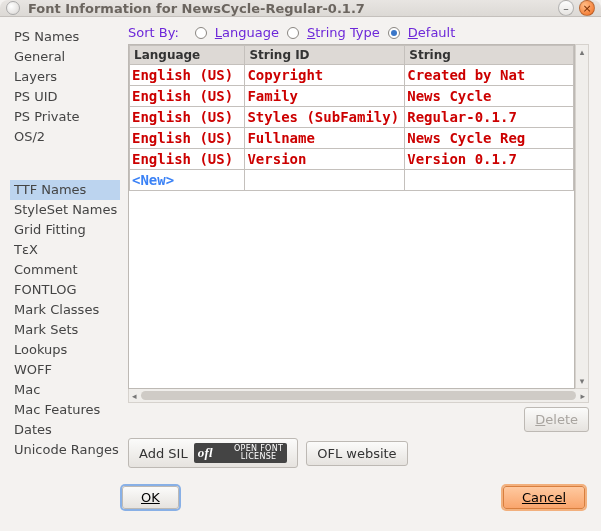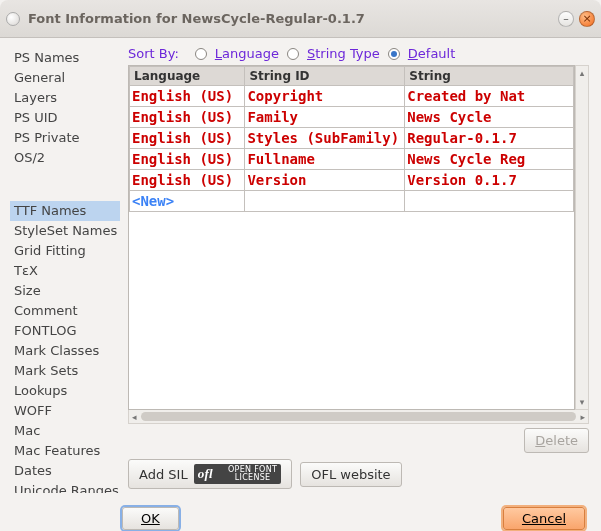--- a/index.html
+++ b/index.html
@@ -1,17 +1,17 @@
 <!DOCTYPE html>
 <html><head>
 <meta charset="utf-8">
 <style>
 * { box-sizing: border-box; margin: 0; padding: 0; }
 body { font-family: "DejaVu Sans", sans-serif; font-size: 12px; background: #f4f2f0; width: 601px; height: 531px; overflow: hidden; }
-.titlebar { height: 38px; background: linear-gradient(#e8e5e2, #dcd9d5); display: flex; align-items: center; padding: 8px 6px; border-bottom: 1px solid #c4c0bc; border-radius: 8px 8px 0 0; }
+.titlebar { height: 17px; background: linear-gradient(#e8e5e2, #dcd9d5); display: flex; align-items: center; padding: 8px 6px; border-bottom: 1px solid #c4c0bc; border-radius: 8px 8px 0 0; }
 .titlebar-icon { width: 14px; height: 14px; border-radius: 50%; border: 1px solid #aaa; margin-right: 8px; background: radial-gradient(circle at 35% 35%, #fff, #d9d6d3); }
 .titlebar-title { flex: 1; color: #6b655f; font-size: 13px; font-weight: bold; }
 .win-controls { display: flex; gap: 5px; }
 .wbtn { width: 16px; height: 16px; border-radius: 50%; border: 1px solid rgba(0,0,0,0.25); display: flex; align-items: center; justify-content: center; font-size: 11px; line-height: 1; }
 .wbtn.min { background: linear-gradient(#fdfdfd, #e6e4e1); color: #555; }
 .wbtn.close { background: radial-gradient(circle at 35% 30%, #ffbd87, #f26b1d); color: #7a2f05; }
 .content { display: flex; height: calc(531px - 26px - 50px); background: #f4f2f0; }
 .sidebar { width: 124px; padding: 10px 4px 10px 10px; overflow: hidden; }
 .sidebar-item { padding: 1px 4px; color: #444; cursor: default; font-size: 13px; line-height: 18px; white-space: nowrap; }
 .sidebar-item.selected { background: #bcd4ef; margin-top: 33px; }
@@ -28,21 +28,21 @@
 table { border-collapse: collapse; width: 100%; font-family: "DejaVu Sans Mono", monospace; font-size: 14px; table-layout: fixed; }
 th { background: #ddd9d5; color: #333; font-weight: bold; text-align: left; padding: 2px 4px; border: 1px solid #c4c0bc; font-family: "DejaVu Sans", sans-serif; font-size: 12px; }
 td { padding: 0px 2px; border: 1px solid #c4c0bc; color: #cc0000; white-space: nowrap; overflow: hidden; line-height: 20px; font-weight: bold; }
 .newcell { color: #3b82f6; }
 .hscroll { height: 14px; background: #f0eeeb; border: 1px solid #d6d2cd; border-top: none; position: relative; display: flex; align-items: center; }
 .hscroll .thumb { position: absolute; left: 12px; right: 12px; top: 2px; bottom: 2px; background: #cfcbc6; border-radius: 6px; }
 .hscroll .arrow { position: absolute; font-size: 9px; color: #777; }
 .actionrow { display: flex; align-items: center; gap: 8px; margin-top: 6px; text-align: center; }
 .btn { background: linear-gradient(#fbfbfa, #e6e3df); border: 1px solid #bdb9b4; border-radius: 3px; padding: 4px 10px; font-size: 13px; color: #333; display: inline-flex; align-items: center; gap: 6px; }
 .btn.disabled { color: #a8a49f; }
-.ofl-badge { background: #444; color: #fff; font-size: 8px; padding: 2px 4px; display: inline-flex; align-items: center; gap: 15px; border-radius: 2px; letter-spacing: .3px; }
+.ofl-badge { background: #444; color: #fff; font-size: 8px; padding: 2px 4px; display: inline-flex; align-items: center; gap: 21px; border-radius: 2px; letter-spacing: .3px; }
 .ofl-badge .oflmark { font-style: italic; font-family: serif; font-size: 13px; font-weight: bold; }
 .footer { height: 50px; display: flex; align-items: center; padding: 0 16px; gap: 10px; }
 .footer .spacer { flex: 1; }
 .fbtn { border: 1px solid #bdb9b4; border-radius: 3px; padding: 3px 18px; font-size: 13px; background: linear-gradient(#fbfbfa, #e6e3df); }
 .fbtn.ok { box-shadow: 0 0 0 2px #88b0e6; }
 .fbtn.cancel { background: linear-gradient(#ffc9a0, #f9a56c); border-color: #d87f3f; box-shadow: 0 0 0 2px #f2b07d; }
 .fbtn .ul { text-decoration: underline; }
 .delete-wrap { display:flex; justify-content:flex-end; margin-top:4px; }
 </style>
 </head>
@@ -66,21 +66,20 @@
       <div class="sidebar-item">PS Names</div>
       <div class="sidebar-item">General</div>
       <div class="sidebar-item">Layers</div>
       <div class="sidebar-item">PS UID</div>
       <div class="sidebar-item">PS Private</div>
       <div class="sidebar-item">OS/2</div>
       <div class="sidebar-item selected">TTF Names</div>
       <div class="sidebar-item">StyleSet Names</div>
       <div class="sidebar-item">Grid Fitting</div>
       <div class="sidebar-item">TεX</div>
-      <div class="sidebar-item">Size</div>
       <div class="sidebar-item">Comment</div>
       <div class="sidebar-item">FONTLOG</div>
       <div class="sidebar-item">Mark Classes</div>
       <div class="sidebar-item">Mark Sets</div>
       <div class="sidebar-item">Lookups</div>
       <div class="sidebar-item">WOFF</div>
       <div class="sidebar-item">Mac</div>
       <div class="sidebar-item">Mac Features</div>
       <div class="sidebar-item">Dates</div>
       <div class="sidebar-item">Unicode Ranges</div>

